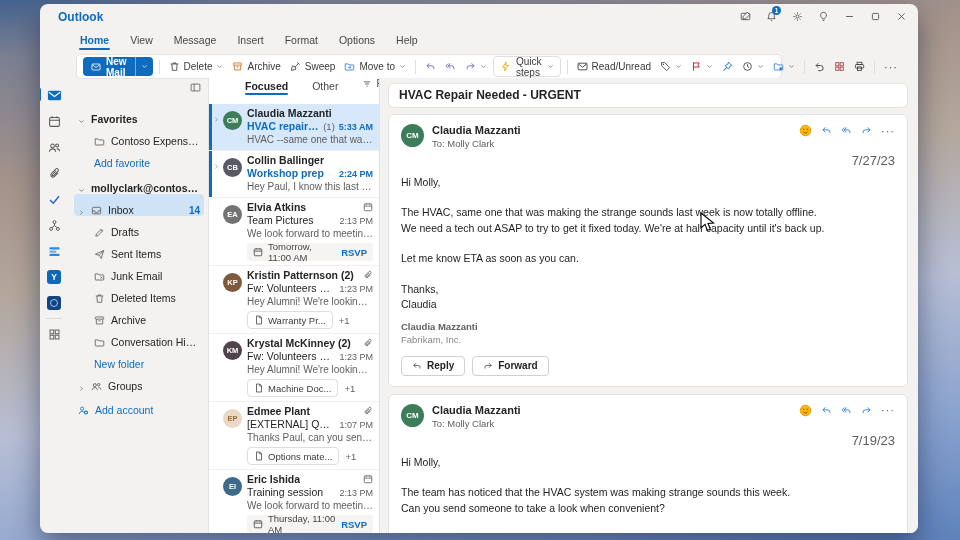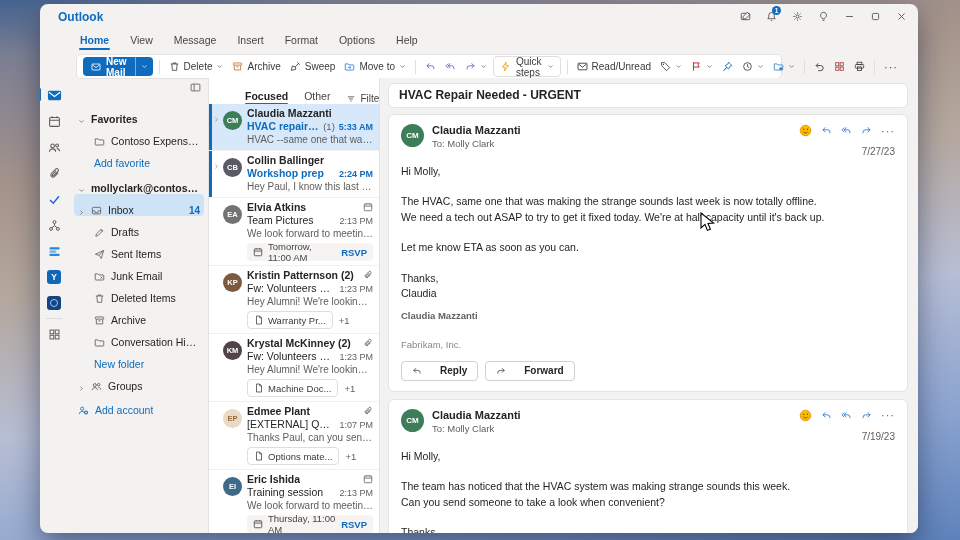--- a/index.html
+++ b/index.html
@@ -60,21 +60,21 @@
   .frow .fic{color:#5d5b58}
   .hdr{margin-top:2px;font-weight:400}
   .indent{padding-left:20px}
   .link{color:#0f6cbd}
   .inboxrow{background:#cfe3f7}
   .count{margin-left:auto;color:#0f6cbd;font-weight:700;font-size:10px}
   .lbl{white-space:nowrap;overflow:hidden;text-overflow:ellipsis}
 
   
   .mlist{width:172px;background:#fff;border-left:1px solid #e4e2e0;border-right:1px solid #e4e2e0;overflow:hidden;box-sizing:border-box}
-  .ltabs{height:26px;display:flex;align-items:flex-end;padding:0 10px 0 36px;gap:16px;font-size:10.5px;color:#484644}
+  .ltabs{height:26px;display:flex;align-items:flex-start;padding:0 10px 0 36px;gap:24px;font-size:10.5px;color:#484644}
   .ltab{position:relative;padding:2px 0}
   .ltab.active{font-weight:700;color:#242424}
   .ltab.active:after{content:"";position:absolute;left:0;right:0;bottom:-1px;height:2.5px;border-radius:2px;background:#0f6cbd}
   .filter{margin-left:auto;display:flex;gap:4px;align-items:center;color:#484644}
   .mitem{position:relative;padding:3px 6px 4px 38px;border-bottom:1px solid #f1f0ef}
   .exp{position:absolute;left:4px;top:12px;color:#8a8886}
   .mav{position:absolute;left:14px;top:7px;width:19px;height:19px;border-radius:50%;color:#fff;font-size:7.5px;font-weight:700;
     display:flex;align-items:center;justify-content:center}
   .row1{font-size:10.5px;line-height:12px;font-weight:600;color:#242424;display:flex;align-items:center}
   .micon{margin-left:auto;color:#605e5c}
@@ -100,26 +100,26 @@
     font-size:12px;font-weight:700;color:#242424;margin-bottom:6px}
   .msgcard{background:#fff;border:1px solid #e6e4e2;border-radius:6px;padding:9px 12px 10px;margin-bottom:7px}
   .mhead{display:flex;gap:8px}
   .rav{width:23px;height:23px;border-radius:50%;background:#3e7d5a;color:#fff;font-size:8px;font-weight:700;
     display:flex;align-items:center;justify-content:center;flex:none}
   .mname{font-size:11px;font-weight:700;color:#242424;line-height:13px}
   .mto{font-size:9.5px;color:#605e5c;margin-top:1px}
   .hright{margin-left:auto;text-align:right}
   .hicons{display:flex;gap:9px;align-items:center;justify-content:flex-end;color:#2b7cd3}
   .hicons .gray{color:#605e5c}
-  .mdate{font-size:10px;color:#605e5c;margin-top:9px}
+  .mdate{font-size:13px;color:#605e5c;margin-top:16px}
   .mbody{white-space:pre-line;font-size:10.5px;color:#242424;line-height:1.45;margin-top:7px}
   .sig1{margin-top:9px;font-size:9.5px;color:#616161;font-weight:600}
-  .sig2{font-size:9.5px;color:#8a8886;margin-top:18px}
+  .sig2{font-size:9.5px;color:#8a8886;margin-top:2px}
   .acts{display:flex;gap:7px;margin-top:11px}
-  .abtn{border:1px solid #d2d0ce;border-radius:4px;background:#fff;display:flex;align-items:center;gap:18px;height:20px;
+  .abtn{border:1px solid #d2d0ce;border-radius:4px;background:#fff;display:flex;align-items:center;gap:5px;height:20px;
     padding:0 10px;font-size:10px;font-weight:600;color:#242424}
   .abtn .ic10{color:#484644}
 
   .reaction{width:13px;height:13px}
   #cursor{position:absolute;left:700px;top:212px;z-index:60;pointer-events:none}
 </style>
 </head>
 <body>
 
 <svg width="0" height="0" style="position:absolute">

